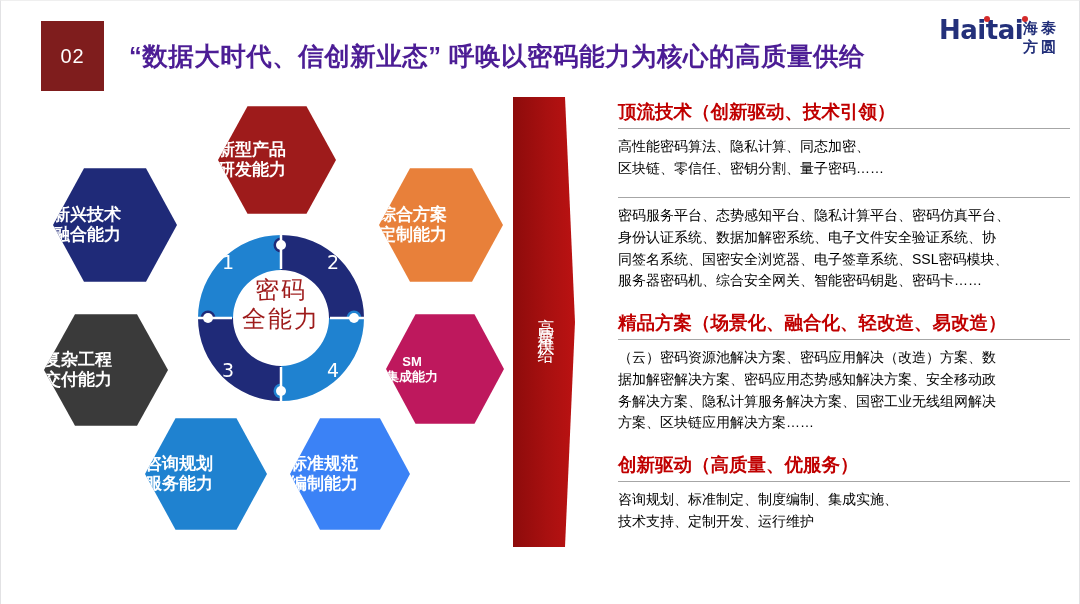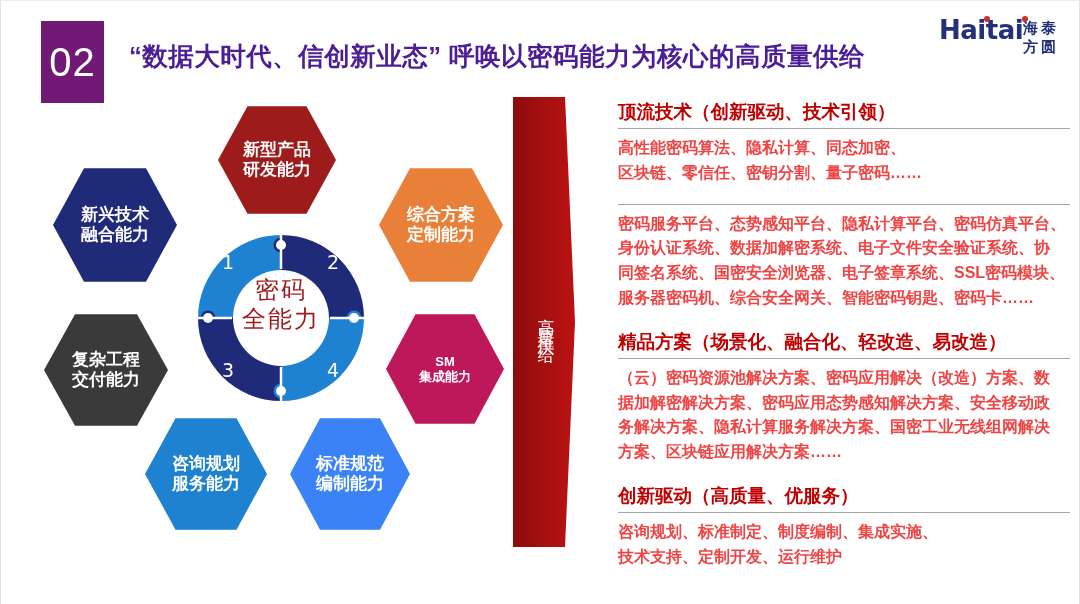--- a/index.html
+++ b/index.html
@@ -18,25 +18,25 @@
     box-sizing: border-box;
     border-left: 1px solid #e2e2e4;
     border-right: 1px solid #e2e2e4;
     border-top: 1px solid #efefef;
   }
 
   
   #header { position: absolute; left: 0; top: 0; width: 1080px; height: 96px; }
   #num-badge {
     position: absolute; left: 40px; top: 20px;
-    width: 63px; height: 82px;
-    background: #701a75;
+    width: 63px; height: 70px;
+    background: #7f1d1d;
     color: #ffffff;
     display: flex; align-items: center; justify-content: center;
-    font-size: 40px; font-weight: 400; letter-spacing: 1px;
+    font-size: 20px; font-weight: 400; letter-spacing: 1px;
   }
   #slide-title {
     position: absolute; left: 128px; top: 38px;
     width: 800px;
     font-size: 25.5px; font-weight: bold;
     color: #4c1d95;
     letter-spacing: 0.5px;
     white-space: nowrap;
   }
   #logo {
@@ -59,21 +59,21 @@
   #logo-cn {
     margin-top: 2px;
     font-size: 15px; font-weight: bold; color: #23307a; letter-spacing: 3px;
   }
 
   
   #diagram { position: absolute; left: 40px; top: 95px; width: 480px; height: 455px; }
 
   .hex {
     position: absolute;
-    display: flex; align-items: center; justify-content: center;
+    display: flex; align-items: center; 
     color: #ffffff; font-weight: bold;
     text-align: center; line-height: 1.18;
     clip-path: polygon(25% 2%, 75% 2%, 100% 50%, 75% 98%, 25% 98%, 0% 50%);
     -webkit-clip-path: polygon(25% 2%, 75% 2%, 100% 50%, 75% 98%, 25% 98%, 0% 50%);
   }
   .hex span { display: block; }
 
   #hex-xinxing { left: 12px;  top: 70px;  width: 124px; height: 118px; background:#1f2a78; font-size: 17px; }
   #hex-xinxing-chanpin { left: 177px; top: 8px; width: 118px; height: 112px; background:#9e1b1b; font-size: 17px; }
   #hex-zonghe { left: 338px; top: 70px;  width: 124px; height: 118px; background:#e8803a; font-size: 17px; }
@@ -113,23 +113,22 @@
   #content { position: absolute; left: 617px; top: 98px; width: 452px; }
   .sec { margin-bottom: 10px; }
   .sec-head {
     color: #c00000; font-weight: bold; font-size: 18.5px;
     white-space: nowrap; letter-spacing: 0px;
   }
   .sec-rule {
     height: 1px; background: #a6a6a6; margin: 4px 0 7px 0; width: 100%;
   }
   .sec-body {
-    color: #ef4444; font-size: 16px; line-height: 1.55;
+    color: #000000; font-size: 14px; line-height: 1.55;
     letter-spacing: 0px;
-    font-weight: bold;
   }
   .sec-body .ln { display: block; white-space: nowrap; }
   #sec-1 { margin-bottom: 18px; }
   #sec-2 { margin-bottom: 18px; }
   #sec-3 { margin-bottom: 18px; }
 </style>
 </head>
 <body>
 
 <div id="slide">

